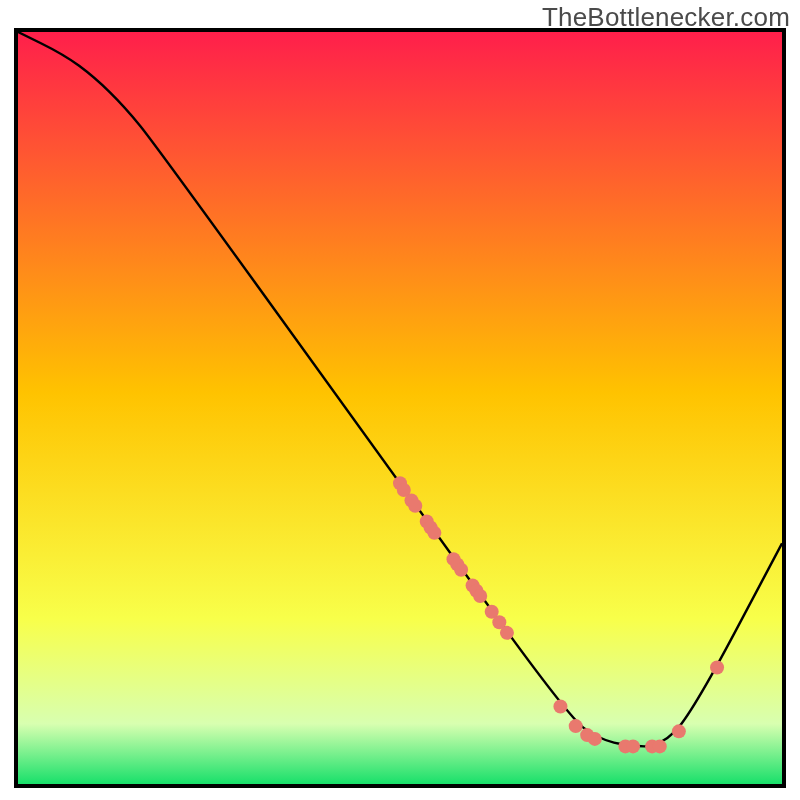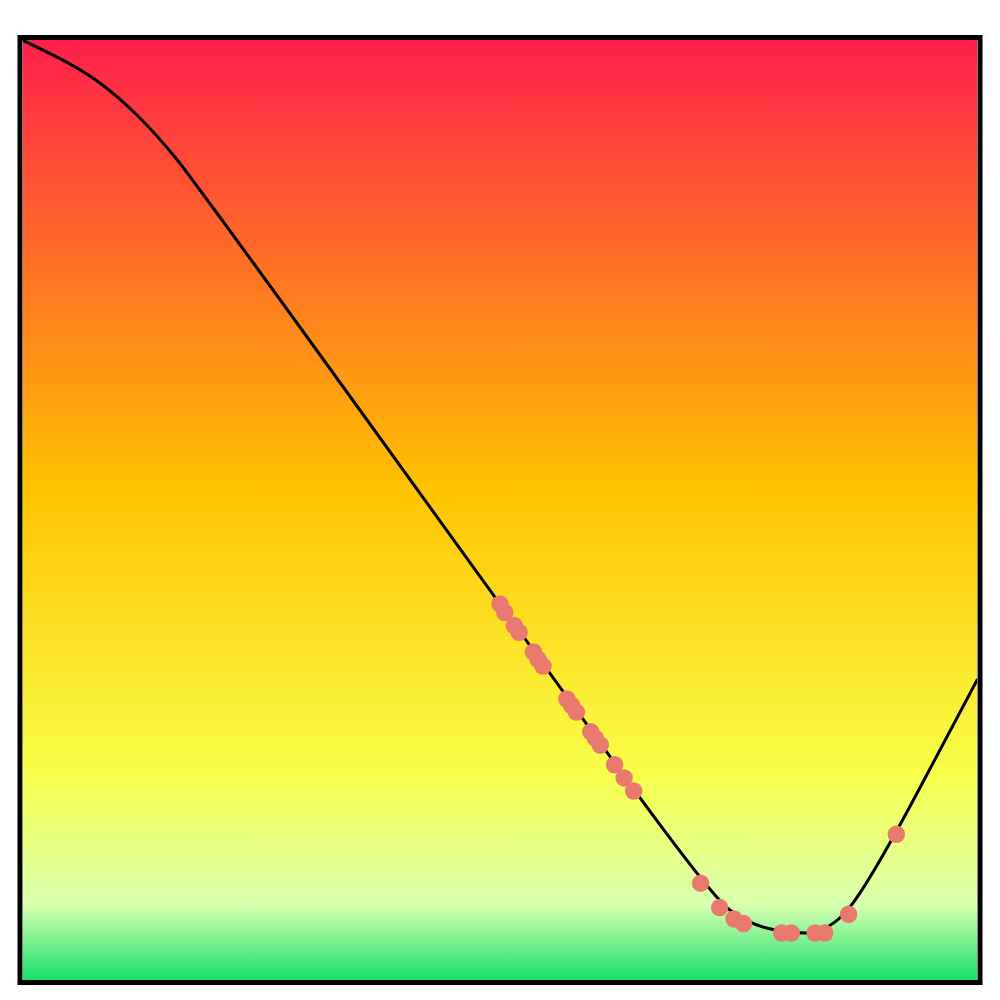--- a/index.html
+++ b/index.html
@@ -46,20 +46,21 @@
     position: absolute;
     top: 0; left: 0;
     width: 100%;
     height: 100%;
   }
 </style>
 </head>
 <body>
 
 <div class="frame">
+  <div class="watermark">TheBottlenecker.com</div>
 
   <div class="plot">
     <svg class="bg" viewBox="0 0 764 752" preserveAspectRatio="none">
       <defs>
         <linearGradient id="g" x1="0" y1="0" x2="0" y2="1">
           <stop id="s0" offset="0%" stop-color="#ff1f4b"></stop>
           <stop id="s1" offset="48%" stop-color="#ffc300"></stop>
           <stop id="s2" offset="78%" stop-color="#f8ff4a"></stop>
           <stop id="s3" offset="92%" stop-color="#d8ffb0"></stop>
           <stop id="s4" offset="100%" stop-color="#18e06a"></stop>

